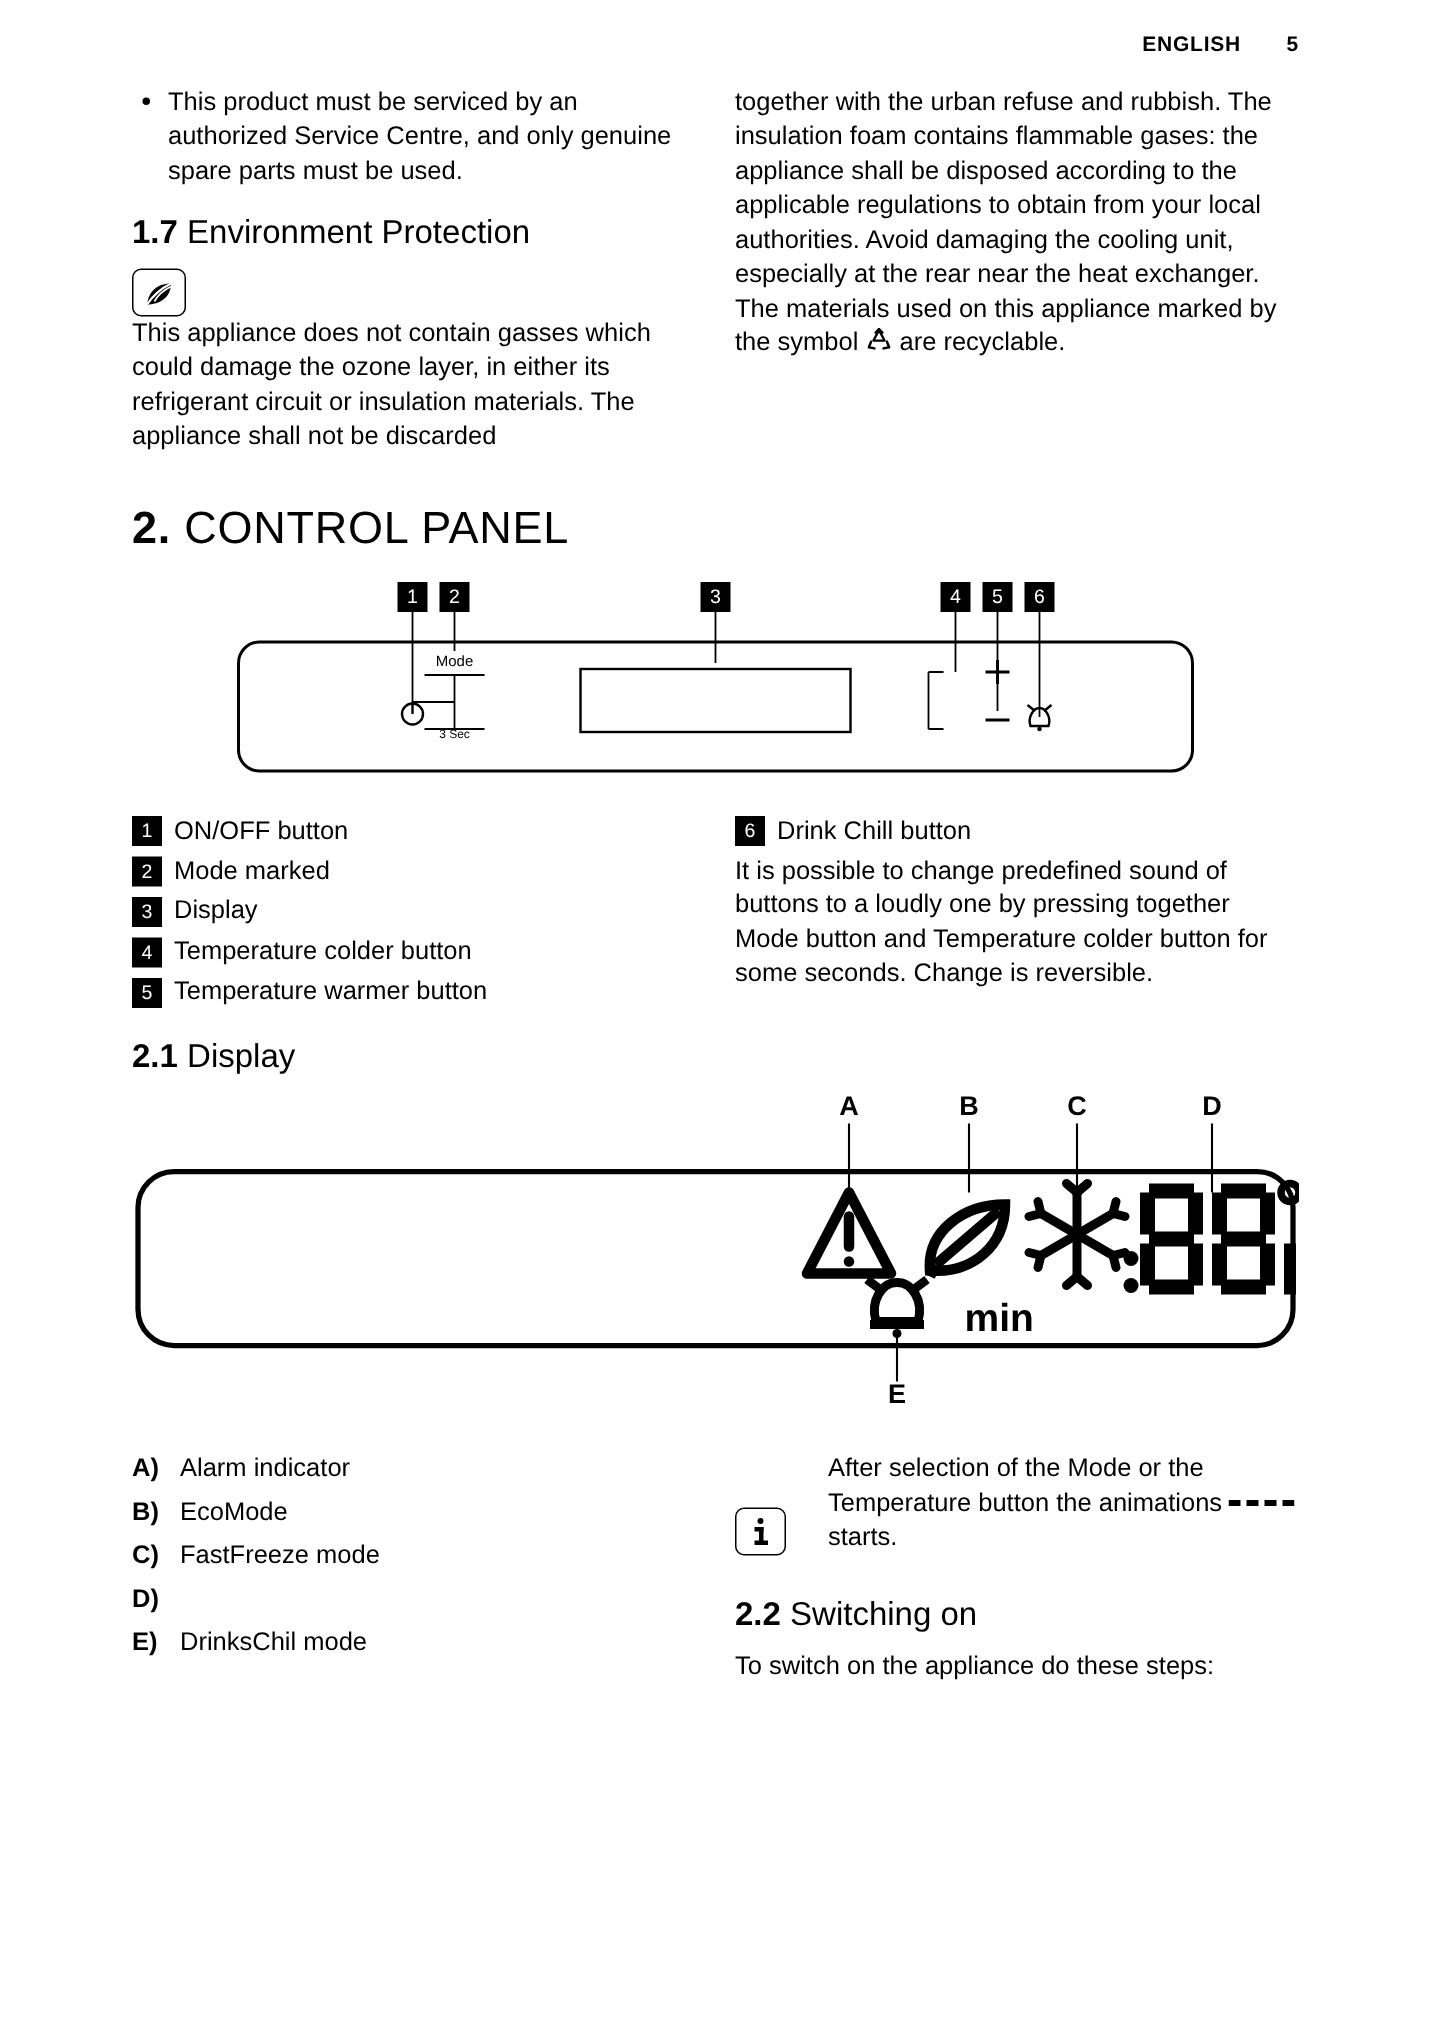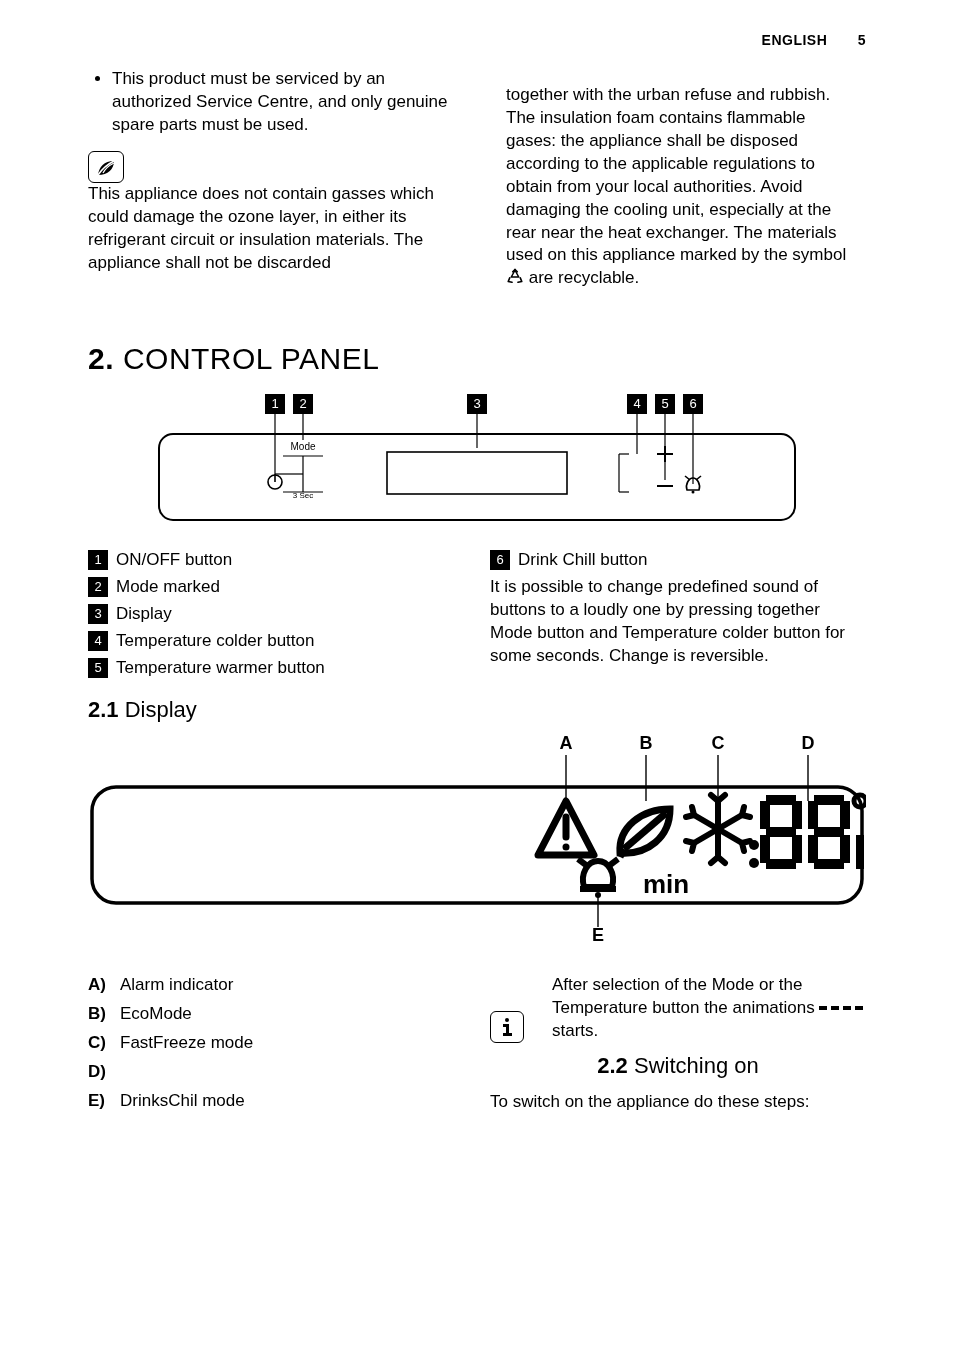--- a/index.html
+++ b/index.html
@@ -10,21 +10,21 @@
     background: #fff;
     font-family: Helvetica, Arial, sans-serif;
     color: #000;
     font-size: 17px;
     line-height: 1.35;
   }
   .page {
     position: relative;
     width: 954px;
     height: 1352px;
-    padding: 31px 88px 0 88px;
+    padding: 20px 88px 0 88px;
     box-sizing: border-box;
   }
   .header {
     text-align: right;
     font-size: 14px;
     letter-spacing: 0.5px;
     margin-bottom: 18px;
   }
   .header .lang { font-weight: bold; margin-right: 26px; }
   .header .pnum { font-weight: bold; }
@@ -137,33 +137,37 @@
   <div class="header">
     <span class="lang">ENGLISH</span>
     <span class="pnum">5</span>
   </div>
 
   <div class="columns">
     <div class="col">
       <ul class="bullet">
         <li>This product must be serviced by an authorized Service Centre, and only genuine spare parts must be used.</li>
       </ul>
+      <div class="sub-h">
+        <span class="num">1.7</span>
+        <span>Environment Protection</span>
+      </div>
       <div class="icon-row">
         <span class="icon-box">
           <svg width="24" height="20" viewBox="0 0 24 20">
             <path d="M4 18 C 5 10 10 4 20 4 C 20 12 14 18 4 18 Z" fill="#000"></path>
             <path d="M4 18 C 8 12 12 8 20 4" stroke="#fff" stroke-width="1.5" fill="none"></path>
             <path d="M9 16 C 11 12 14 9 20 6" stroke="#fff" stroke-width="1.2" fill="none"></path>
           </svg>
         </span>
         <span class="txt">This appliance does not contain gasses which could damage the ozone layer, in either its refrigerant circuit or insulation materials. The appliance shall not be discarded</span>
       </div>
     </div>
     <div class="col">
-      <p style="margin:16px">
+      <p style="margin:0">
         <span>together with the urban refuse and rubbish. The insulation foam contains flammable gases: the appliance shall be disposed according to the applicable regulations to obtain from your local authorities. Avoid damaging the cooling unit, especially at the rear near the heat exchanger. The materials used on this appliance marked by the symbol </span>
         <span class="recycle-inline">
           <svg width="18" height="18" viewBox="0 0 24 24">
             <path d="M7 6 L12 2 L17 6 M12 2 V9 M5 14 L3 20 L9 21 M3 20 L9 16 M19 14 L21 20 L15 21 M21 20 L15 16" stroke="#000" stroke-width="2" fill="none" stroke-linejoin="round" stroke-linecap="round" opacity="0"></path>
             <path d="M12 3 L15 7 L13 7 L15 11 L9 11 L11 7 L9 7 Z" fill="none"></path>
             <g stroke="#000" stroke-width="2.2" fill="none" stroke-linecap="round" stroke-linejoin="round">
               <path d="M9 5 L12 2 L15 5"></path>
               <path d="M5 13 L3 18 L8 19"></path>
               <path d="M19 13 L21 18 L16 19"></path>
               <path d="M12 2 L12 2"></path>
@@ -409,21 +413,21 @@
                   <rect x="12" y="3" width="8" height="4"></rect>
                   <rect x="24" y="3" width="8" height="4"></rect>
                   <rect x="36" y="3" width="8" height="4"></rect>
                 </g>
               </svg>
           </span>
           <span> starts.</span><br>
         </div>
       </div>
 
-      <div class="sub-h" style="margin-top:8px;text-align:center;">
+      <div class="sub-h" style="margin-top:24px;">
         <span class="num">2.2</span>
         <span>Switching on</span>
       </div>
       <div>To switch on the appliance do these steps:</div>
     </div>
   </div>
 
 </div>
 
 </body></html>

